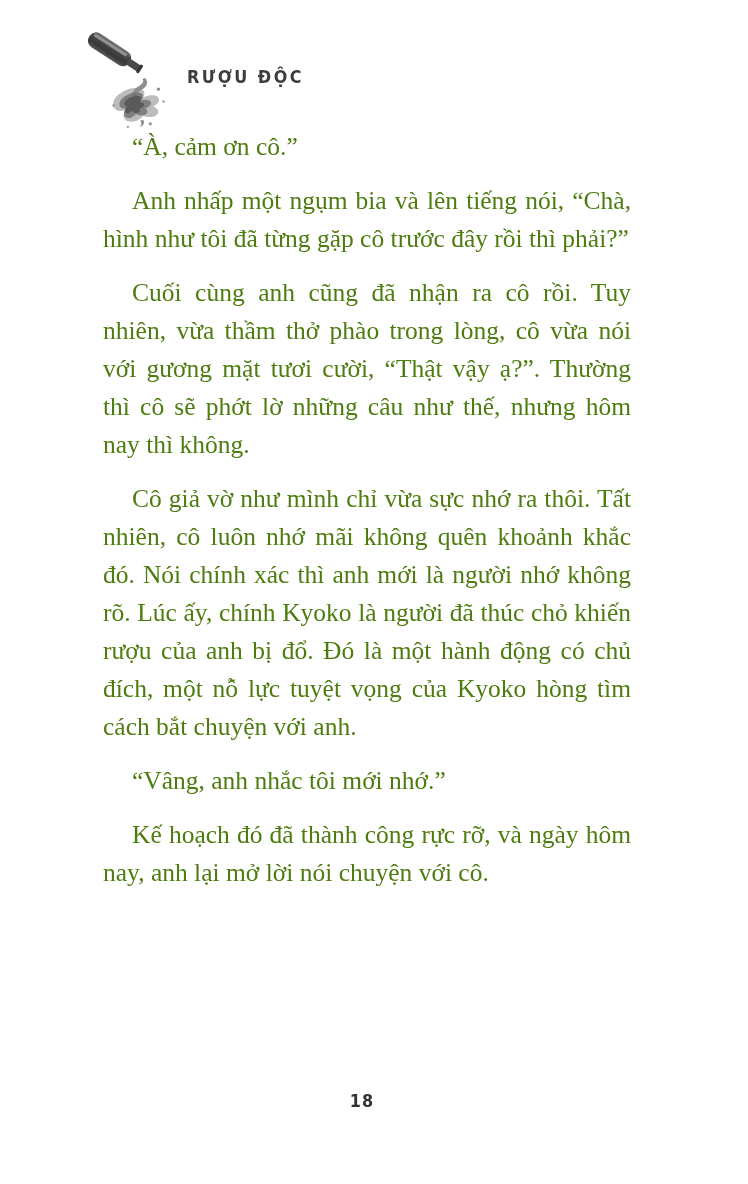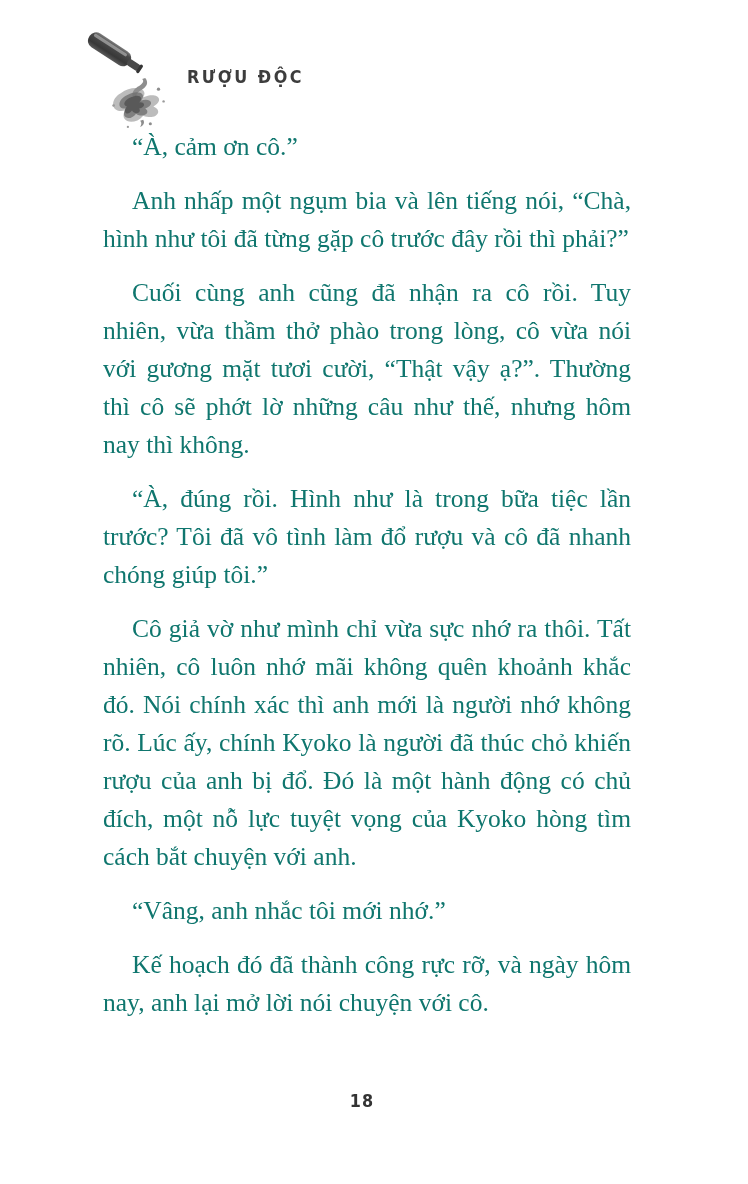--- a/index.html
+++ b/index.html
@@ -37,21 +37,21 @@
     transform-origin: left top;
     white-space: nowrap;
   }
 
   
   .body-text {
     position: absolute;
     left: 103px;
     top: 128px;
     width: 528px;
-    color: #0f766e;
+    color: #4d7c0f;
   }
   .body-text p {
     margin: 0 0 16px 0;
     font-size: 25.5px;
     line-height: 38px;
     text-indent: 29px;
     text-align: justify;
   }
   .body-text p:last-child { margin-bottom: 9px; }
 
@@ -105,21 +105,20 @@
     <circle cx="31" cy="74" r="1.3" fill="#9a9a9a"></circle>
     <path d="M60,88 C62,91 60,94 57,95 C59,92 58,90 57,89 Z" fill="#8d8d8d"></path>
   </svg>
 
   <div class="chapter-title">RƯỢU ĐỘC</div>
 
   <div class="body-text">
     <p>“À, cảm ơn cô.”</p>
     <p>Anh nhấp một ngụm bia và lên tiếng nói, “Chà, hình như tôi đã từng gặp cô trước đây rồi thì phải?”</p>
     <p>Cuối cùng anh cũng đã nhận ra cô rồi. Tuy nhiên, vừa thầm thở phào trong lòng, cô vừa nói với gương mặt tươi cười, “Thật vậy ạ?”. Thường thì cô sẽ phớt lờ những câu như thế, nhưng hôm nay thì không.</p>
-    <p>“À, đúng rồi. Hình như là trong bữa tiệc lần trước? Tôi đã vô tình làm đổ rượu và cô đã nhanh chóng giúp tôi.”</p>
     <p>Cô giả vờ như mình chỉ vừa sực nhớ ra thôi. Tất nhiên, cô luôn nhớ mãi không quên khoảnh khắc đó. Nói chính xác thì anh mới là người nhớ không rõ. Lúc ấy, chính Kyoko là người đã thúc chỏ khiến rượu của anh bị đổ. Đó là một hành động có chủ đích, một nỗ lực tuyệt vọng của Kyoko hòng tìm cách bắt chuyện với anh.</p>
     <p>“Vâng, anh nhắc tôi mới nhớ.”</p>
     <p>Kế hoạch đó đã thành công rực rỡ, và ngày hôm nay, anh lại mở lời nói chuyện với cô.</p>
   </div>
 
   <div class="page-number">18</div>
 
 </div>
 
 </body></html>

